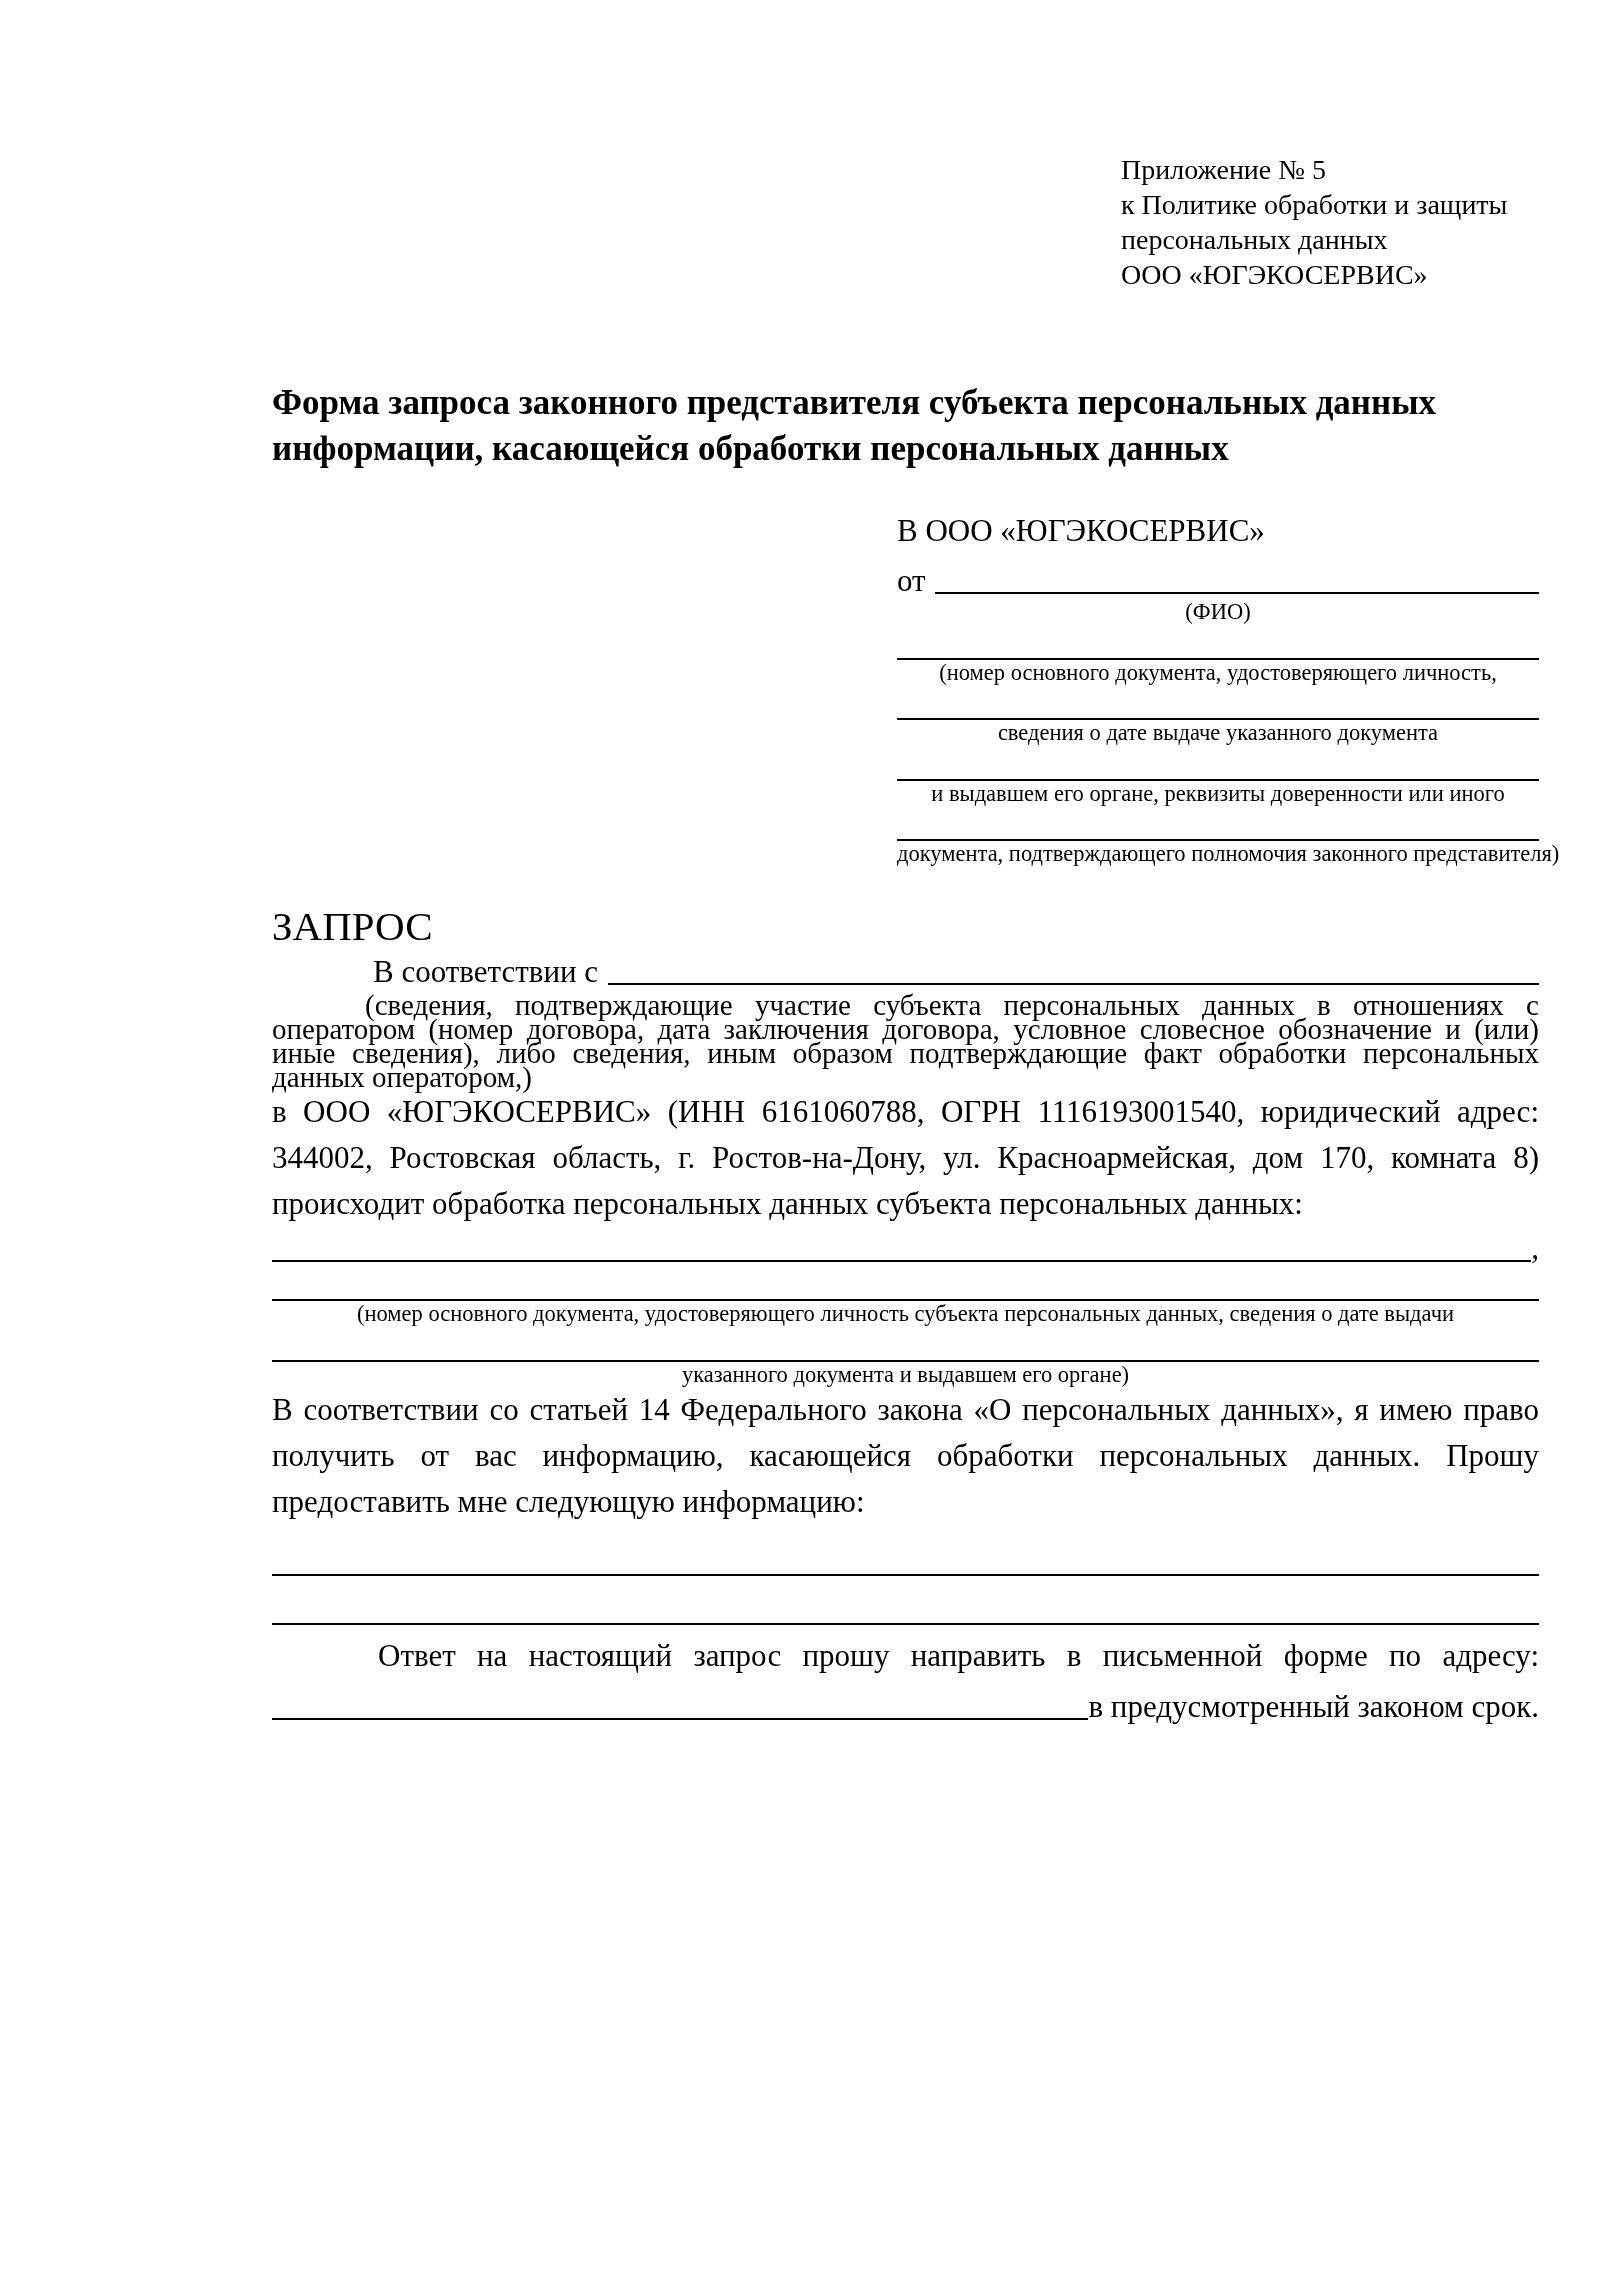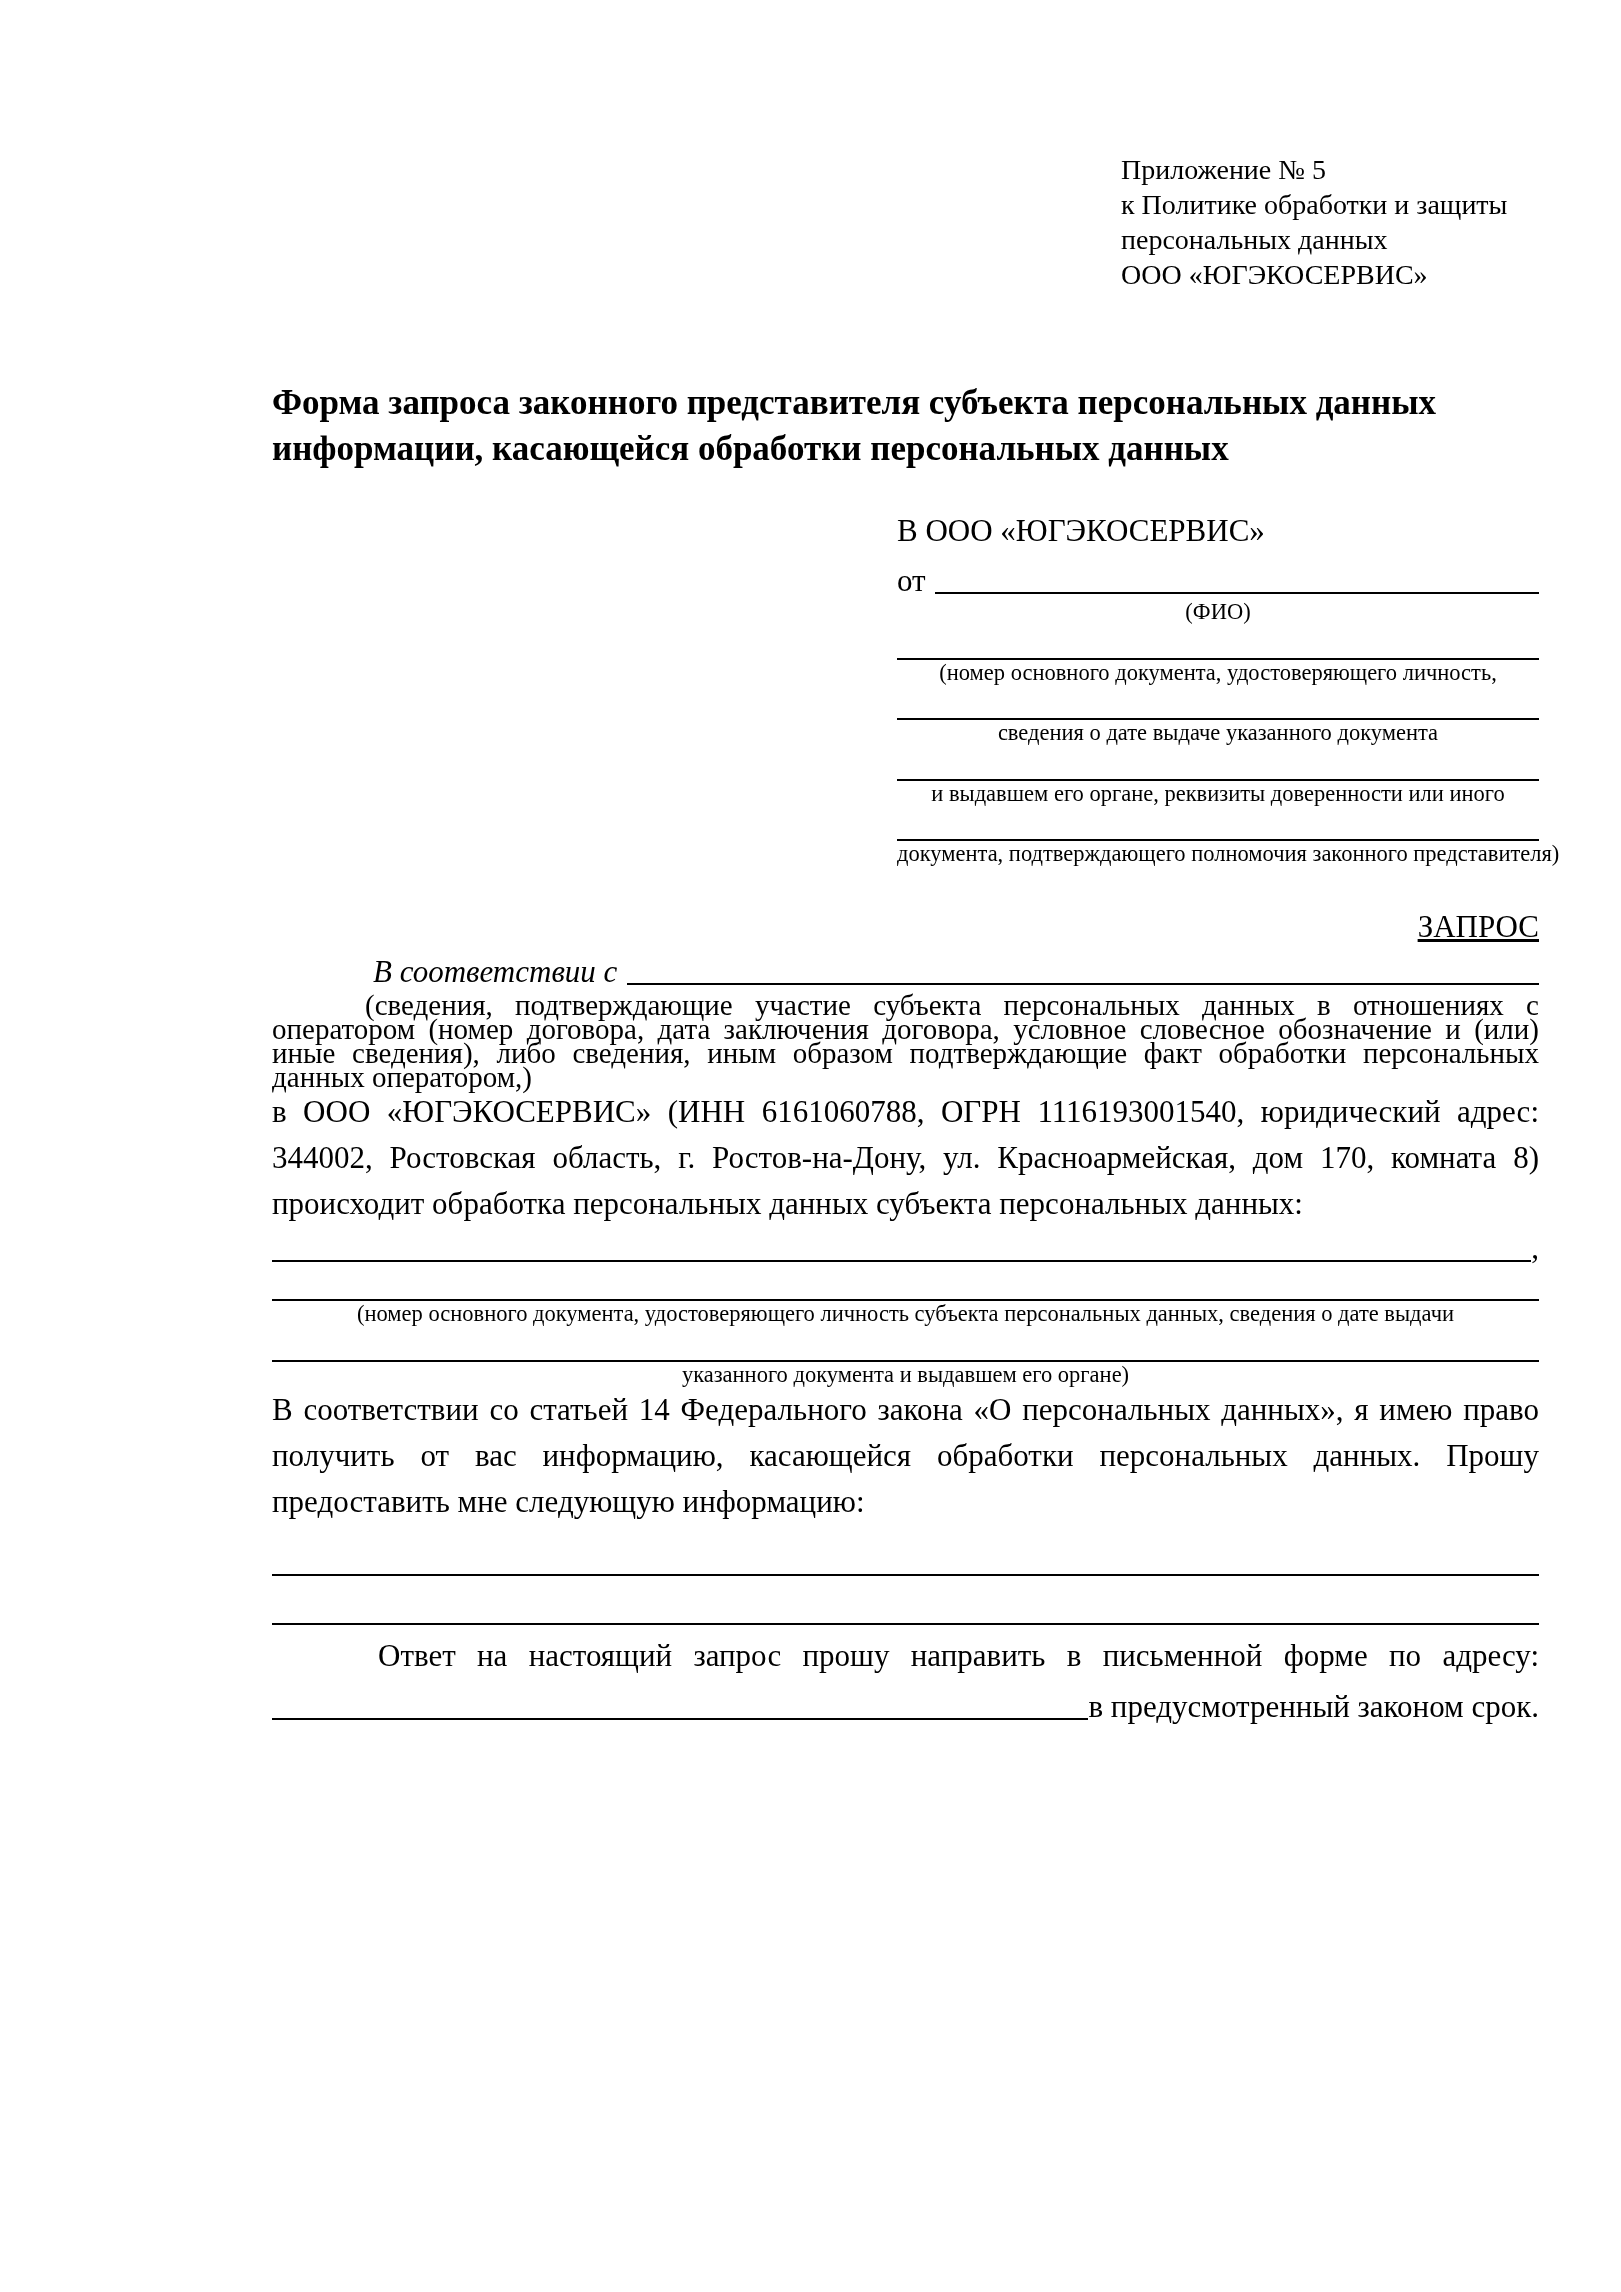--- a/index.html
+++ b/index.html
@@ -18,23 +18,23 @@
   .addr{margin-top:39px;margin-left:625px;}
   .addr .to{font-size:31px;line-height:39px;}
   .flexrow{display:flex;align-items:flex-end;font-size:31px;}
   .flexrow .lbl{white-space:nowrap;padding-right:9.8px;}
   .fill{flex:1;border-bottom:2.9px solid #000;margin-bottom:4.9px;}
   .from-row{height:49px;}
   .cap{font-size:22.5px;line-height:25.5px;text-align:center;white-space:nowrap;}
   .uline{height:35px;border-bottom:2.9px solid #000;box-sizing:border-box;}
   .addr .uline:first-of-type{margin-top:7.8px;}
   
-  .zapros{margin-top:39px;text-align:right;font-size:31px;line-height:41px;text-decoration:underline;}
+  .zapros{margin-top:39px;text-align:left;font-size:41px;line-height:41px;}
   .intro-row{height:43px;}
-  .intro-row .lbl{padding-left:101px;font-style:italic;}
+  .intro-row .lbl{padding-left:101px;}
   .note{font-size:29px;line-height:24px;text-align:justify;text-indent:93px;margin-top:3.9px;}
   .body-par{font-size:31px;line-height:46px;text-align:justify;}
   .comma-row{height:39px;}
   .comma-row .tail{white-space:nowrap;}
   .u-row{height:35px;border-bottom:2.9px solid #000;box-sizing:border-box;}
   .law{margin-top:0;}
   .blank-a{height:49px;border-bottom:2.9px solid #000;}
   .blank-b{height:47px;border-bottom:2.9px solid #000;}
   .answer1{font-size:31px;line-height:46px;text-align:justify;text-align-last:justify;padding-left:106px;margin-top:7.8px;}
   .answer2{height:46px;}

